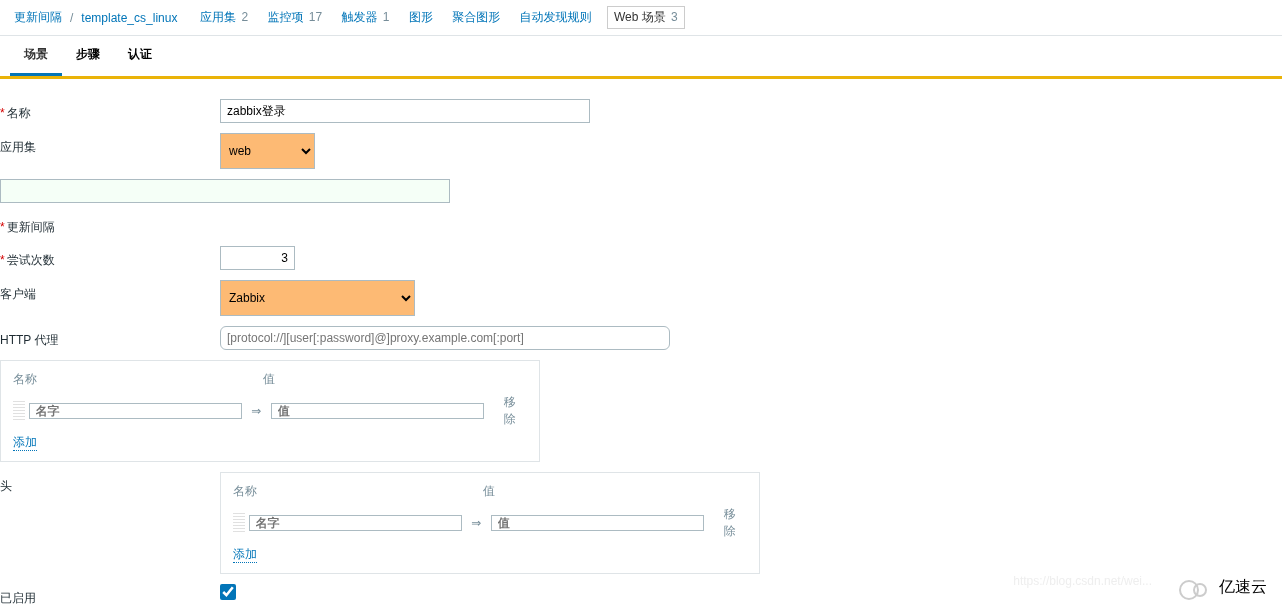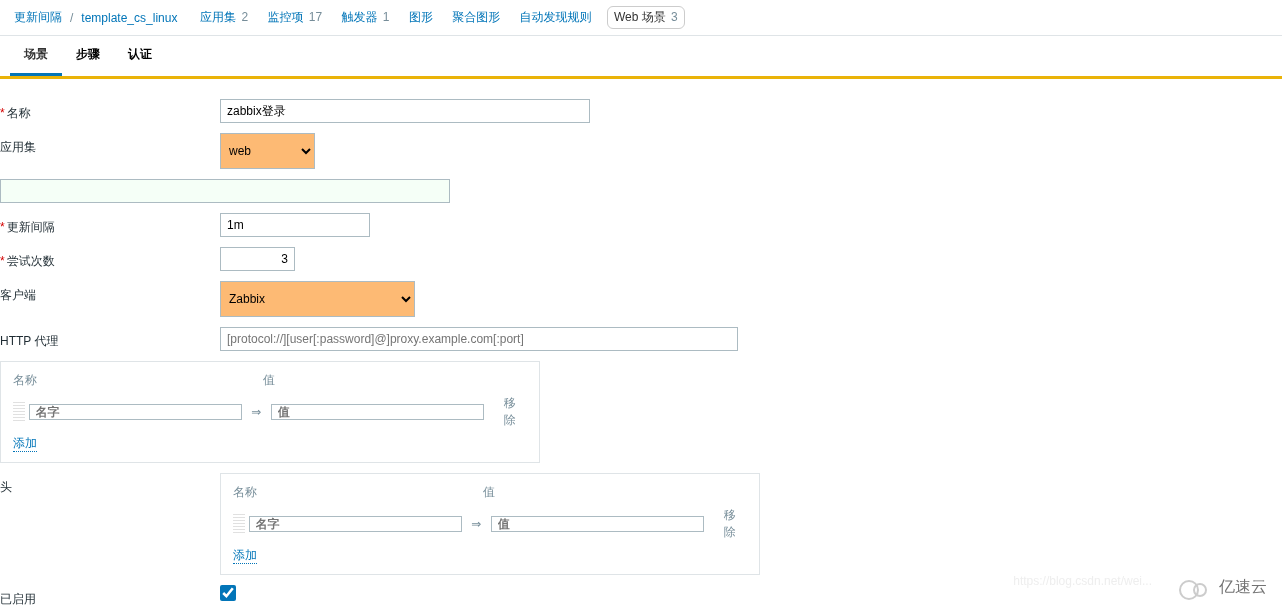--- a/index.html
+++ b/index.html
@@ -32,21 +32,21 @@
       color: #768d99;
     }
     .breadcrumb-bar .count {
       color: #768d99;
       margin-left: 2px;
     }
     .breadcrumb-bar .current-tab {
       background: #fff;
       border: 1px solid #ccc;
       padding: 2px 6px;
-      border-radius: 6px;
+      border-radius: 0;
       color: #333;
       text-align: right;
     }
     .tabs {
       display: flex;
       border-bottom: 3px solid #eab308;
       padding: 0 10px;
     }
     .tabs a {
       color: #000000;
@@ -85,21 +85,21 @@
     input[type="text"] {
       border: 1px solid #acbbc2;
       padding: 4px 6px;
       font-size: 12px;
       height: 24px;
     }
     .input-name { width: 370px; }
     .input-newapp { width: 450px; border: 2px solid #7cc581; background: #f5fff7; height: 26px; }
     .input-interval { width: 150px; }
     .input-attempts { width: 75px; text-align: right; }
-    .input-proxy { width: 518px; }
+    .input-proxy { width: 450px; border-radius: 6px; }
     select {
       border: 1px solid #acbbc2;
       padding: 3px 4px;
       font-size: 12px;
       height: 36px;
       background: #fdba74;
     }
     .select-app { width: 95px; }
     .select-agent { width: 195px; }
     .var-panel {
@@ -181,21 +181,21 @@
     }
     .btn-primary-wrap {
       border: 2px solid #d40000;
       padding: 3px;
       display: inline-block;
     }
     .watermark {
       position: absolute;
       bottom: 10px;
       right: 15px;
-      color: #737373;
+      color: #000000;
       font-size: 16px;
       display: flex;
       align-items: center;
       gap: 12px;
     }
     .watermark-url {
       position: absolute;
       bottom: 20px;
       right: 130px;
       color: #eee;
@@ -274,23 +274,20 @@
   </div>
 
   <div class="form-row">
     <div class="form-field">
       <input type="text" class="input-newapp" value="" style="">
     </div>
   </div>
 
   <div class="form-row">
     <div class="form-label"><span class="req">*</span><span>更新间隔</span></div>
-    <div class="form-field">
-      <input type="text" class="input-interval" value="1m" style="">
-    </div>
   </div>
 
   <div class="form-row">
     <div class="form-label"><span class="req">*</span><span>尝试次数</span></div>
     <div class="form-field">
       <input type="text" class="input-attempts" value="3" style="">
     </div>
   </div>
 
   <div class="form-row">

